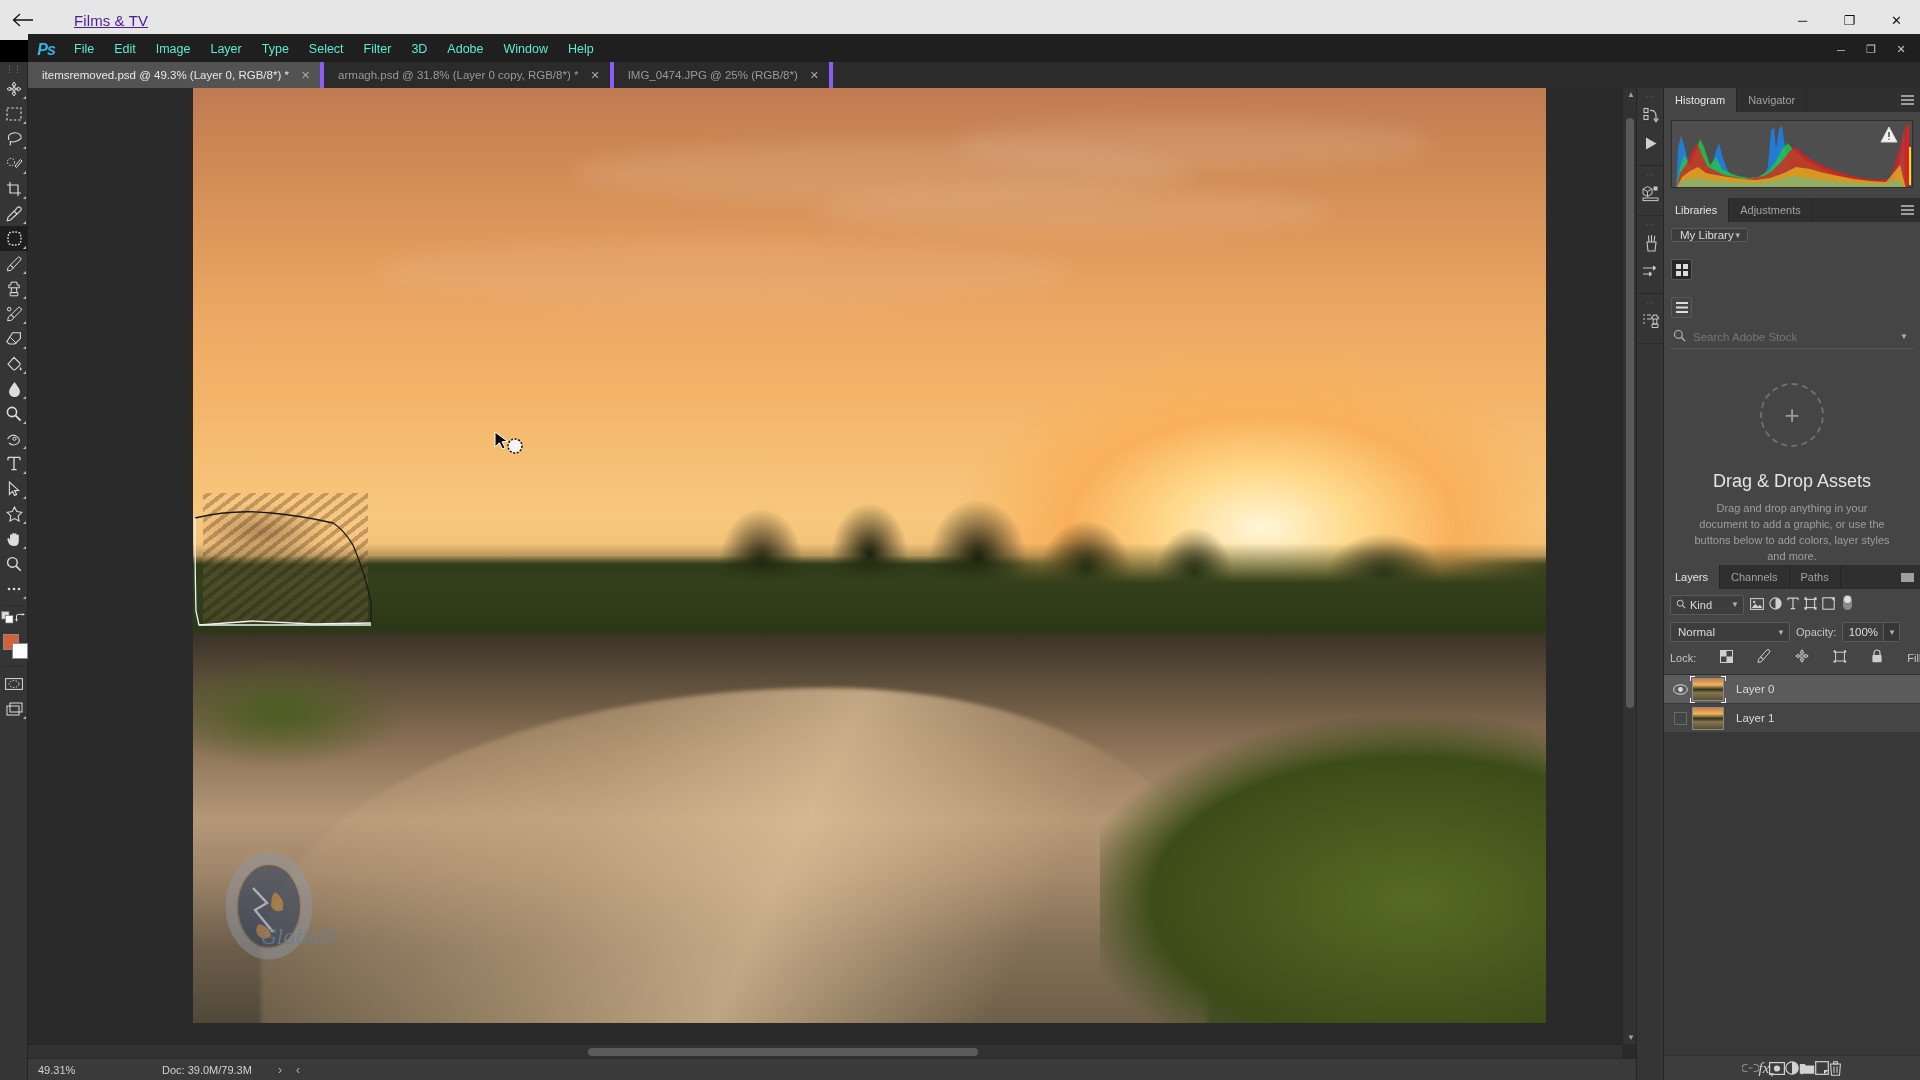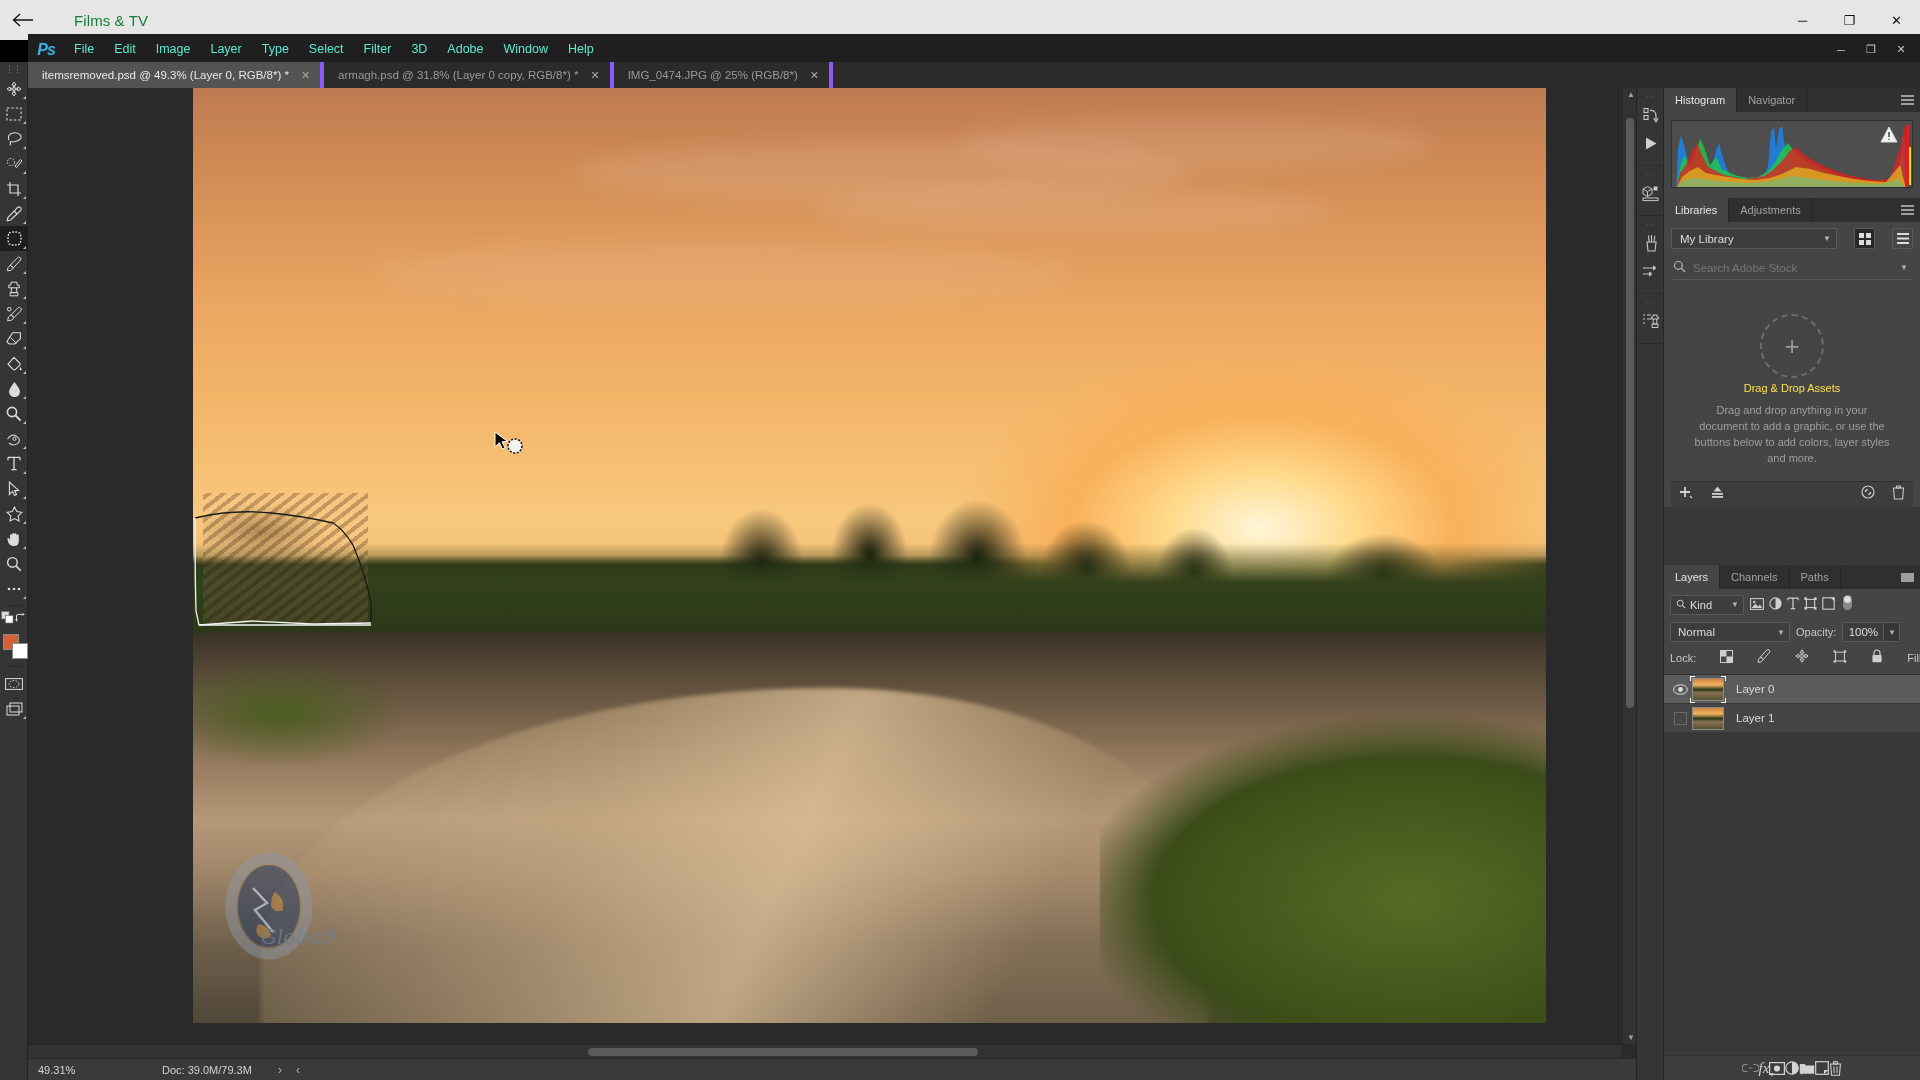--- a/index.html
+++ b/index.html
@@ -14,21 +14,21 @@
 
   
   .winbar {
     position: absolute; left: 0; top: 0; width: 1920px; height: 40px;
     background: #e6e6e6; display: flex; align-items: center;
   }
   .winbar-back {
     width: 46px; height: 40px; display: flex; align-items: center; justify-content: center;
     color: #111; font-size: 19px; line-height: 1;
   }
-  .winbar-title { font-size: 15px; color: #15803d; margin-left: 28px; letter-spacing: .1px; }
+  .winbar-title { font-size: 15px; color: #4c1d95; margin-left: 28px; letter-spacing: .1px; text-decoration: underline; }
   .winbar-ctrls { margin-left: auto; display: flex; height: 40px; }
   .winctl {
     width: 47px; height: 40px; display: flex; align-items: center; justify-content: center;
     color: #111; font-size: 13px;
   }
 
   
   .ps {
     position: absolute; left: 28px; top: 34px; width: 1892px; height: 1046px;
     background: #323232;
@@ -268,21 +268,21 @@
     border-right: 1px solid #262626;
   }
   .ptab.active { background: #454545; color: #e6e6e6; }
   .pmenu { margin-left: auto; width: 26px; display: flex; align-items: center; justify-content: center; }
 
   .hist-body { background: #454545; padding: 8px 7px 10px; }
   .hist-box { background: #4e4e4e; border: 1px solid #2e2e2e; height: 68px; position: relative; overflow: hidden; }
   .warn-tri { position: absolute; right: 14px; top: 5px; }
 
   .lib-body { background: #454545; padding: 6px 7px 0; }
-  .lib-row { display: flex; align-items: flex-start; gap: 17px; }
+  .lib-row { display: flex; align-items: flex-start; gap: 17px; flex-direction: column; }
   .lib-select {
     flex: 1; height: 21px; background: #3d3d3d; border: 1px solid #5a5a5a; border-radius: 2px;
     display: flex; align-items: center; justify-content: space-between; padding: 0 5px 0 8px;
     color: #dcdcdc; font-size: 11.5px;
   }
   .lib-vbtn { width: 21px; height: 21px; border: 1px solid #5a5a5a; border-radius: 2px;
     display: flex; align-items: center; justify-content: center; }
   .lib-vbtn.on { background: #272727; }
   .lib-search {
     display: flex; align-items: center; height: 24px; margin-top: 7px;
@@ -292,21 +292,21 @@
     flex: 1; background: transparent; border: none; outline: none;
     color: #9a9a9a; font-size: 11.5px; font-family: "Liberation Sans", sans-serif;
     margin-left: 7px;
   }
   .lib-empty { text-align: center; padding: 34px 0 0; }
   .dashed-circle {
     width: 64px; height: 64px; border: 2px dashed #6e6e6e; border-radius: 50%;
     margin: 0 auto; display: flex; align-items: center; justify-content: center;
     color: #9a9a9a; font-size: 26px; font-weight: 300;
   }
-  .lib-title { margin-top: 4px; color: #fde047; font-size: 11px; }
+  .lib-title { margin-top: 24px; color: #e5e5e5; font-size: 18px; }
   .lib-desc { margin-top: 9px; color: #9e9e9e; font-size: 11px; line-height: 1.45; padding: 0 22px; }
   .lib-footer {
     display: flex; align-items: center; height: 26px; background: #3d3d3d;
     border-top: 1px solid #313131; padding: 0 8px; margin-top: 14px;
   }
 
   .layers-body { background: #454545; }
   .lay-filter { display: flex; align-items: center; padding: 5px 6px; gap: 6px; }
   .kind-select {
     width: 74px; height: 20px; background: #3d3d3d; border: 1px solid #5a5a5a; border-radius: 2px;

